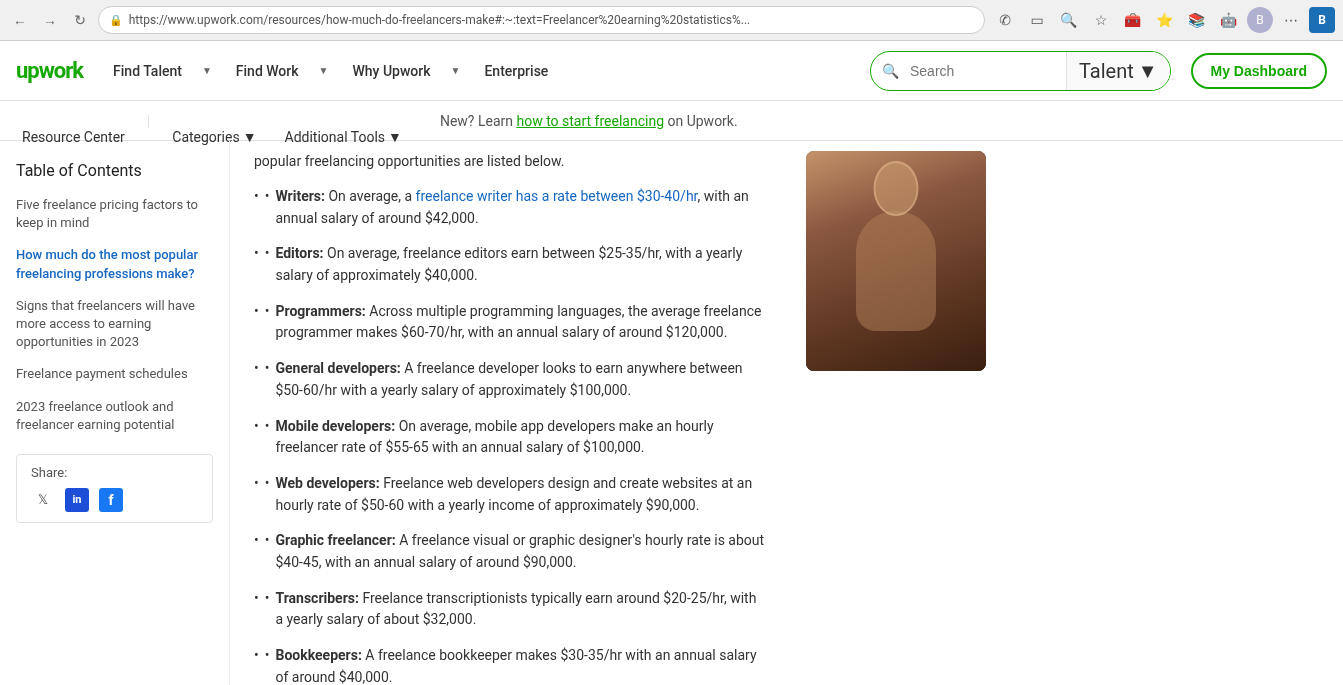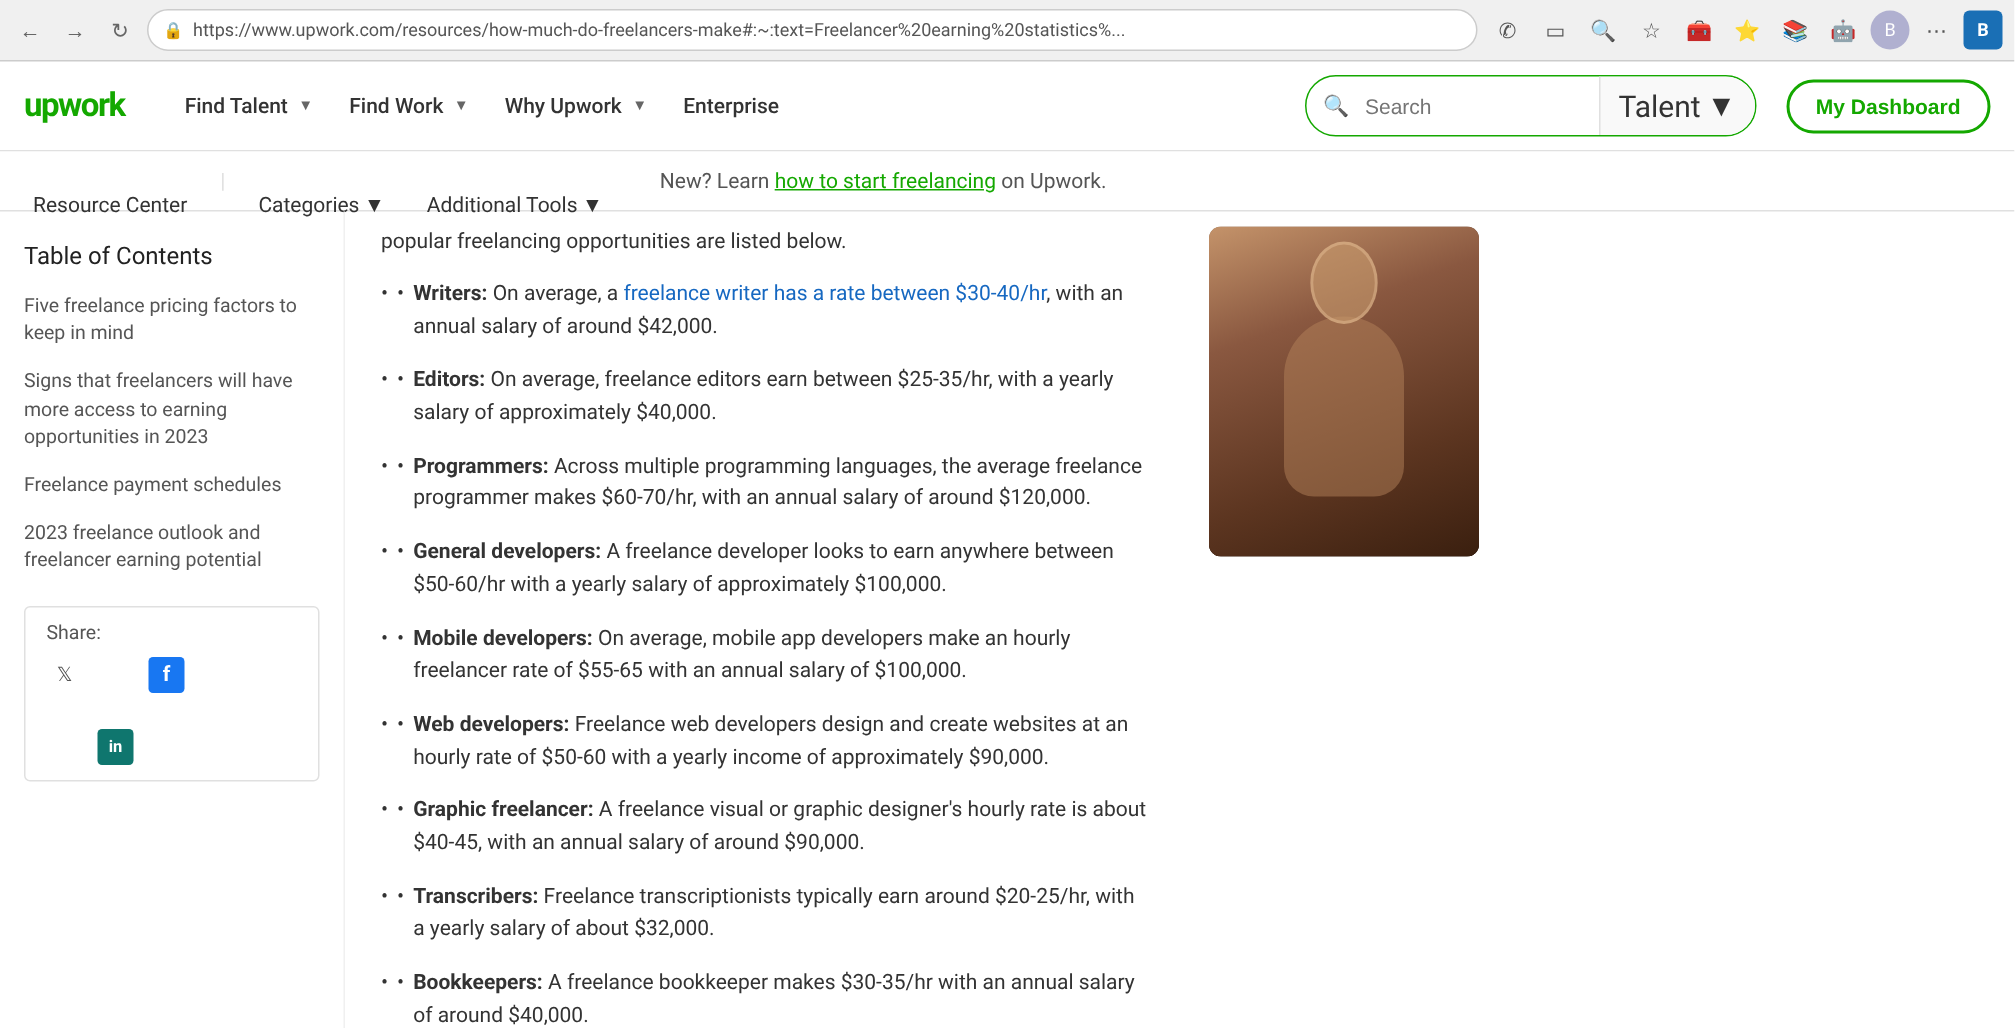--- a/index.html
+++ b/index.html
@@ -11,23 +11,23 @@
     .browser-btn { width: 24px; height: 24px; border: none; background: transparent; cursor: pointer; display: flex; align-items: center; justify-content: center; border-radius: 50%; color: #666; font-size: 14px; }
     .address-bar { flex: 1; height: 28px; border: 1px solid #ccc; border-radius: 14px; background: #fff; display: flex; align-items: center; padding: 0 10px; gap: 6px; font-size: 12px; color: #555; }
     .address-bar .lock-icon { color: #666; font-size: 11px; }
     .browser-icons { display: flex; align-items: center; gap: 4px; }
     .browser-icon-btn { width: 28px; height: 28px; border: none; background: transparent; cursor: pointer; display: flex; align-items: center; justify-content: center; border-radius: 50%; color: #555; font-size: 14px; }
     .profile-icon { width: 26px; height: 26px; border-radius: 50%; background: #b0b0d0; display: flex; align-items: center; justify-content: center; font-size: 12px; color: #fff; }
     .ext-icon { width: 24px; height: 24px; border-radius: 4px; background: #4285f4; display: flex; align-items: center; justify-content: center; color: #fff; font-size: 11px; font-weight: bold; }
 
     
     .upwork-nav { height: 60px; display: flex; align-items: center; padding: 0 16px; border-bottom: 1px solid #e0e0e0; gap: 20px; }
-    .upwork-logo { color: #14a800; font-size: 22px; font-weight: bold; margin-right: 10px; letter-spacing: -1px; }
+    .upwork-logo { color: #14a800; font-size: 22px; font-weight: bold; letter-spacing: -1px; }
     .nav-links { display: flex; align-items: center; gap: 4px; flex: 1; }
-    .nav-item { display: flex; align-items: center; gap: 7px; padding: 6px 10px; cursor: pointer; font-size: 14px; color: #333; border-radius: 4px; font-weight: 500; }
+    .nav-item { display: flex; align-items: center; gap: 20px; padding: 6px 10px; cursor: pointer; font-size: 14px; color: #333; border-radius: 4px; font-weight: 500; }
     .nav-item .chevron { font-size: 10px; color: #666; }
     .nav-search { display: flex; align-items: center; border: 1.5px solid #14a800; border-radius: 24px; overflow: hidden; }
     .nav-search input { border: none; outline: none; padding: 7px 12px; font-size: 14px; width: 180px; }
     .nav-search-dropdown { padding: 7px 12px; background: #f9f9f9; border-left: 1px solid #e0e0e0; font-size: 20px; cursor: pointer; display: flex; align-items: center; gap: 4px; }
     .dashboard-btn { padding: 8px 18px; border: 2px solid #14a800; border-radius: 24px; background: transparent; color: #14a800; font-size: 14px; font-weight: 600; cursor: pointer; white-space: nowrap; }
 
     
     .sub-nav { display: flex; align-items: center; padding: 0 16px; height: 40px; border-bottom: 1px solid #e0e0e0; gap: 16px; background: #fff; }
     .sub-nav-item { font-size: 14px; color: #333; cursor: pointer; padding: 4px 6px; display: flex; align-items: center; gap: 3px; margin-top: 32px; }
     .sub-nav-divider { color: #e0e0e0; }
@@ -139,29 +139,30 @@
     <span>New? Learn </span><span class="sub-nav-link">how to start freelancing</span><span> on Upwork.</span>
   </span>
 </div>
 
 <div class="main-content">
 
   <div class="toc-sidebar">
     <div class="toc-title">Table of Contents</div>
 
     <div class="toc-item">Five freelance pricing factors to keep in mind</div>
+    <div class="toc-item active">How much do the most popular freelancing professions make?</div>
     <div class="toc-item">Signs that freelancers will have more access to earning opportunities in 2023</div>
     <div class="toc-item">Freelance payment schedules</div>
     <div class="toc-item">2023 freelance outlook and freelancer earning potential</div>
 
     <div class="toc-share">
       <div class="toc-share-label">Share:</div>
       <div class="share-icons">
         <div class="share-icon" style="color:#555;font-size:13px;">𝕏</div>
-        <div class="share-icon" style="background:#0f766e;color:#fff;font-size:11px;font-weight:bold;border-radius:3px;margin-top:48px;">in</div>
+        <div class="share-icon" style="background:#1d4ed8;color:#fff;font-size:11px;font-weight:bold;border-radius:3px;">in</div>
         <div class="share-icon" style="background:#1877f2;color:#fff;font-size:14px;font-weight:bold;border-radius:3px;">f</div>
       </div>
     </div>
   </div>
 
   <div class="article-content">
     <div class="intro-text">popular freelancing opportunities are listed below.</div>
 
     <ul class="freelance-list">
       <li>

